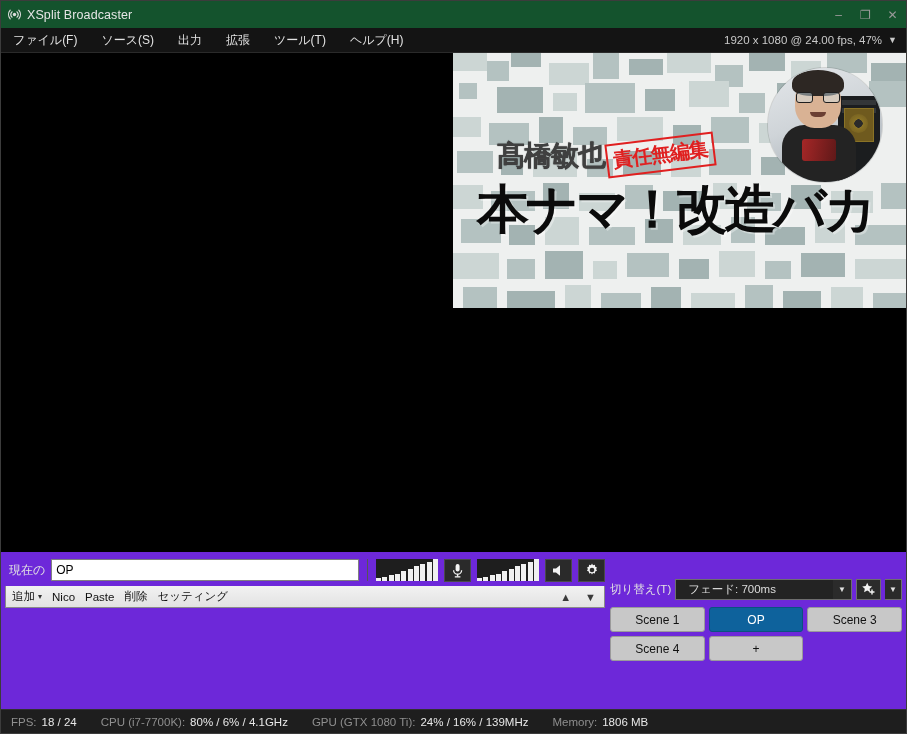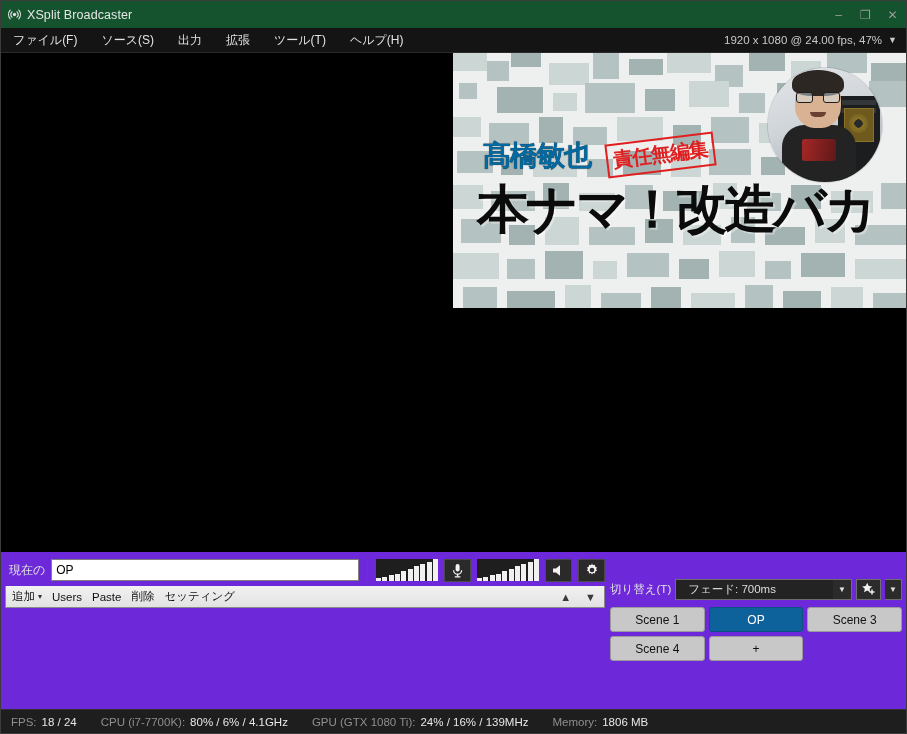--- a/index.html
+++ b/index.html
@@ -103,25 +103,25 @@
   .camo i {
     position: absolute;
     background: #b4c2c1;
     display: block;
   }
   .camo i.lt { background: #ccd6d4; }
   .camo i.dk { background: #a3b3b2; }
 
   .title-card-name {
     position: absolute;
-    left: 30px; top: 84px;
+    left: 44px; top: 84px;
     font-family: "DejaVu Serif", "Liberation Serif", serif;
     font-weight: bold;
     font-size: 28px;
-    color: #0369a1;
+    color: #404040;
     letter-spacing: -1px;
     text-shadow: 0 0 1px #111;
   }
   .stamp {
     position: absolute;
     left: 153px; top: 85px;
     border: 2.5px solid #e02020;
     color: #e02020;
     font-family: "DejaVu Serif", "Liberation Serif", serif;
     font-weight: bold;
@@ -635,21 +635,21 @@
             <path d="M7 0.6l1 1.6 1.9-.4.3 1.9 1.8.7-.9 1.7.9 1.7-1.8.7-.3 1.9-1.9-.4-1 1.6-1-1.6-1.9.4-.3-1.9-1.8-.7.9-1.7-.9-1.7 1.8-.7.3-1.9 1.9.4z" fill="#f2f2f2"></path>
             <circle cx="7" cy="7" r="2.3" fill="#2a2a2a"></circle>
           </svg>
         </div>
       </div>
 
 
       <div class="source-toolbar">
         <div class="tb-item">追加</div>
         <div class="tb-caret">▾</div>
-        <div class="tb-item">Users</div>
+        <div class="tb-item">Nico</div>
         <div class="tb-item">Paste</div>
         <div class="tb-item">削除</div>
         <div class="tb-item">セッティング</div>
         <div class="tb-spacer"></div>
         <div class="tb-arrow">▲</div>
         <div class="tb-arrow">▼</div>
       </div>
     </div>
 
     <div class="lower-right">

